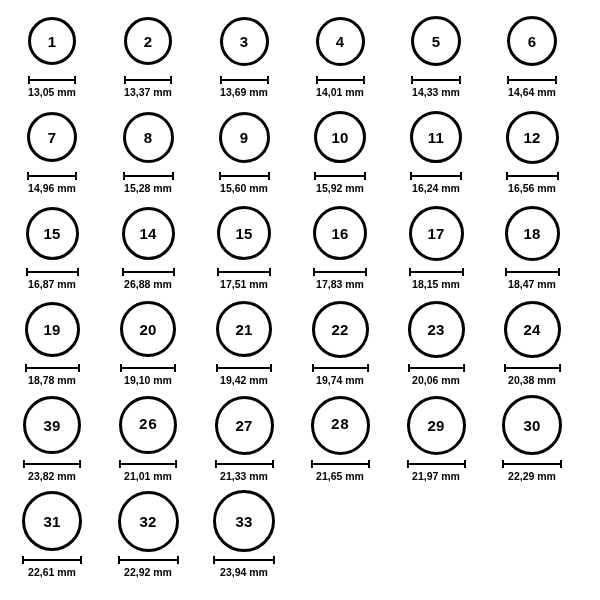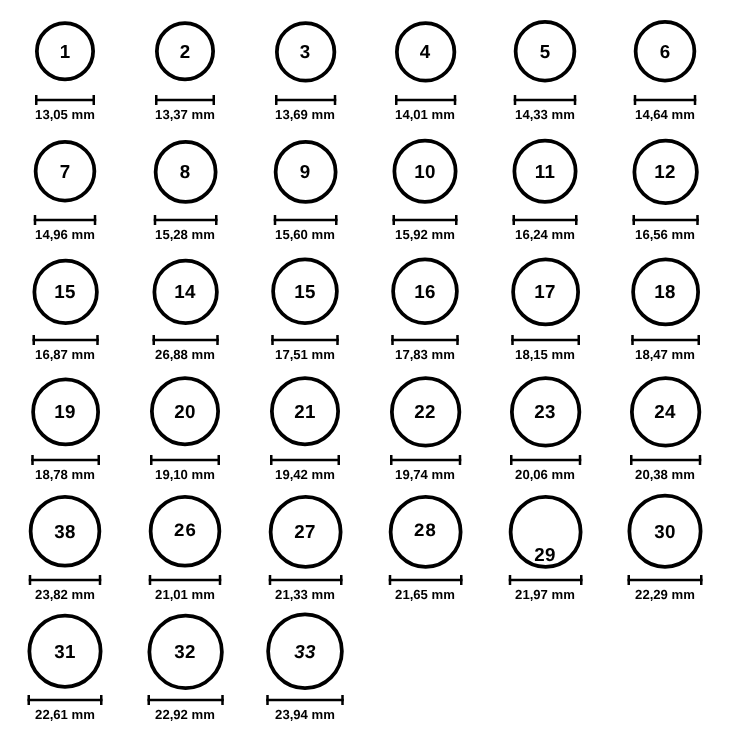--- a/index.html
+++ b/index.html
@@ -420,21 +420,21 @@
             <div class="measure-line" style="background: rgb(0, 0, 0);"></div>
           </div>
         </div>
         <div class="mm-label">20,38 mm</div>
       </div>
     </div>
     <div class="chart-row">
       <div class="ring-cell">
         <div class="circle-wrap">
           <div class="ring-circle" style="width: 58px; height: 58px; border-color: rgb(0, 0, 0);">
-            <span class="ring-size">38</span>
+            <span class="ring-size">39</span>
           </div>
         </div>
         <div class="measure">
           <div class="measure-bar" style="width: 58px;">
             <div class="measure-line" style="background: rgb(0, 0, 0);"></div>
           </div>
         </div>
         <div class="mm-label">23,82 mm</div>
       </div>
       <div class="ring-cell">
@@ -471,21 +471,21 @@
         </div>
         <div class="measure">
           <div class="measure-bar" style="width: 59px;">
             <div class="measure-line" style="background: rgb(0, 0, 0);"></div>
           </div>
         </div>
         <div class="mm-label">21,65 mm</div>
       </div>
       <div class="ring-cell">
         <div class="circle-wrap">
-          <div class="ring-circle" style="width: 59px; height: 59px; border-color: rgb(0, 0, 0); align-items: flex-end;">
+          <div class="ring-circle" style="width: 59px; height: 59px; border-color: rgb(0, 0, 0);">
             <span class="ring-size">29</span>
           </div>
         </div>
         <div class="measure">
           <div class="measure-bar" style="width: 59px;">
             <div class="measure-line" style="background: rgb(0, 0, 0);"></div>
           </div>
         </div>
         <div class="mm-label">21,97 mm</div>
       </div>
@@ -525,21 +525,21 @@
         </div>
         <div class="measure">
           <div class="measure-bar" style="width: 61px;">
             <div class="measure-line" style="background: rgb(0, 0, 0);"></div>
           </div>
         </div>
         <div class="mm-label">22,92 mm</div>
       </div>
       <div class="ring-cell">
         <div class="circle-wrap">
-          <div class="ring-circle" style="width: 62px; height: 62px; border-color: rgb(0, 0, 0); font-style: italic;">
+          <div class="ring-circle" style="width: 62px; height: 62px; border-color: rgb(0, 0, 0);">
             <span class="ring-size">33</span>
           </div>
         </div>
         <div class="measure">
           <div class="measure-bar" style="width: 62px;">
             <div class="measure-line" style="background: rgb(0, 0, 0);"></div>
           </div>
         </div>
         <div class="mm-label">23,94 mm</div>
       </div>

